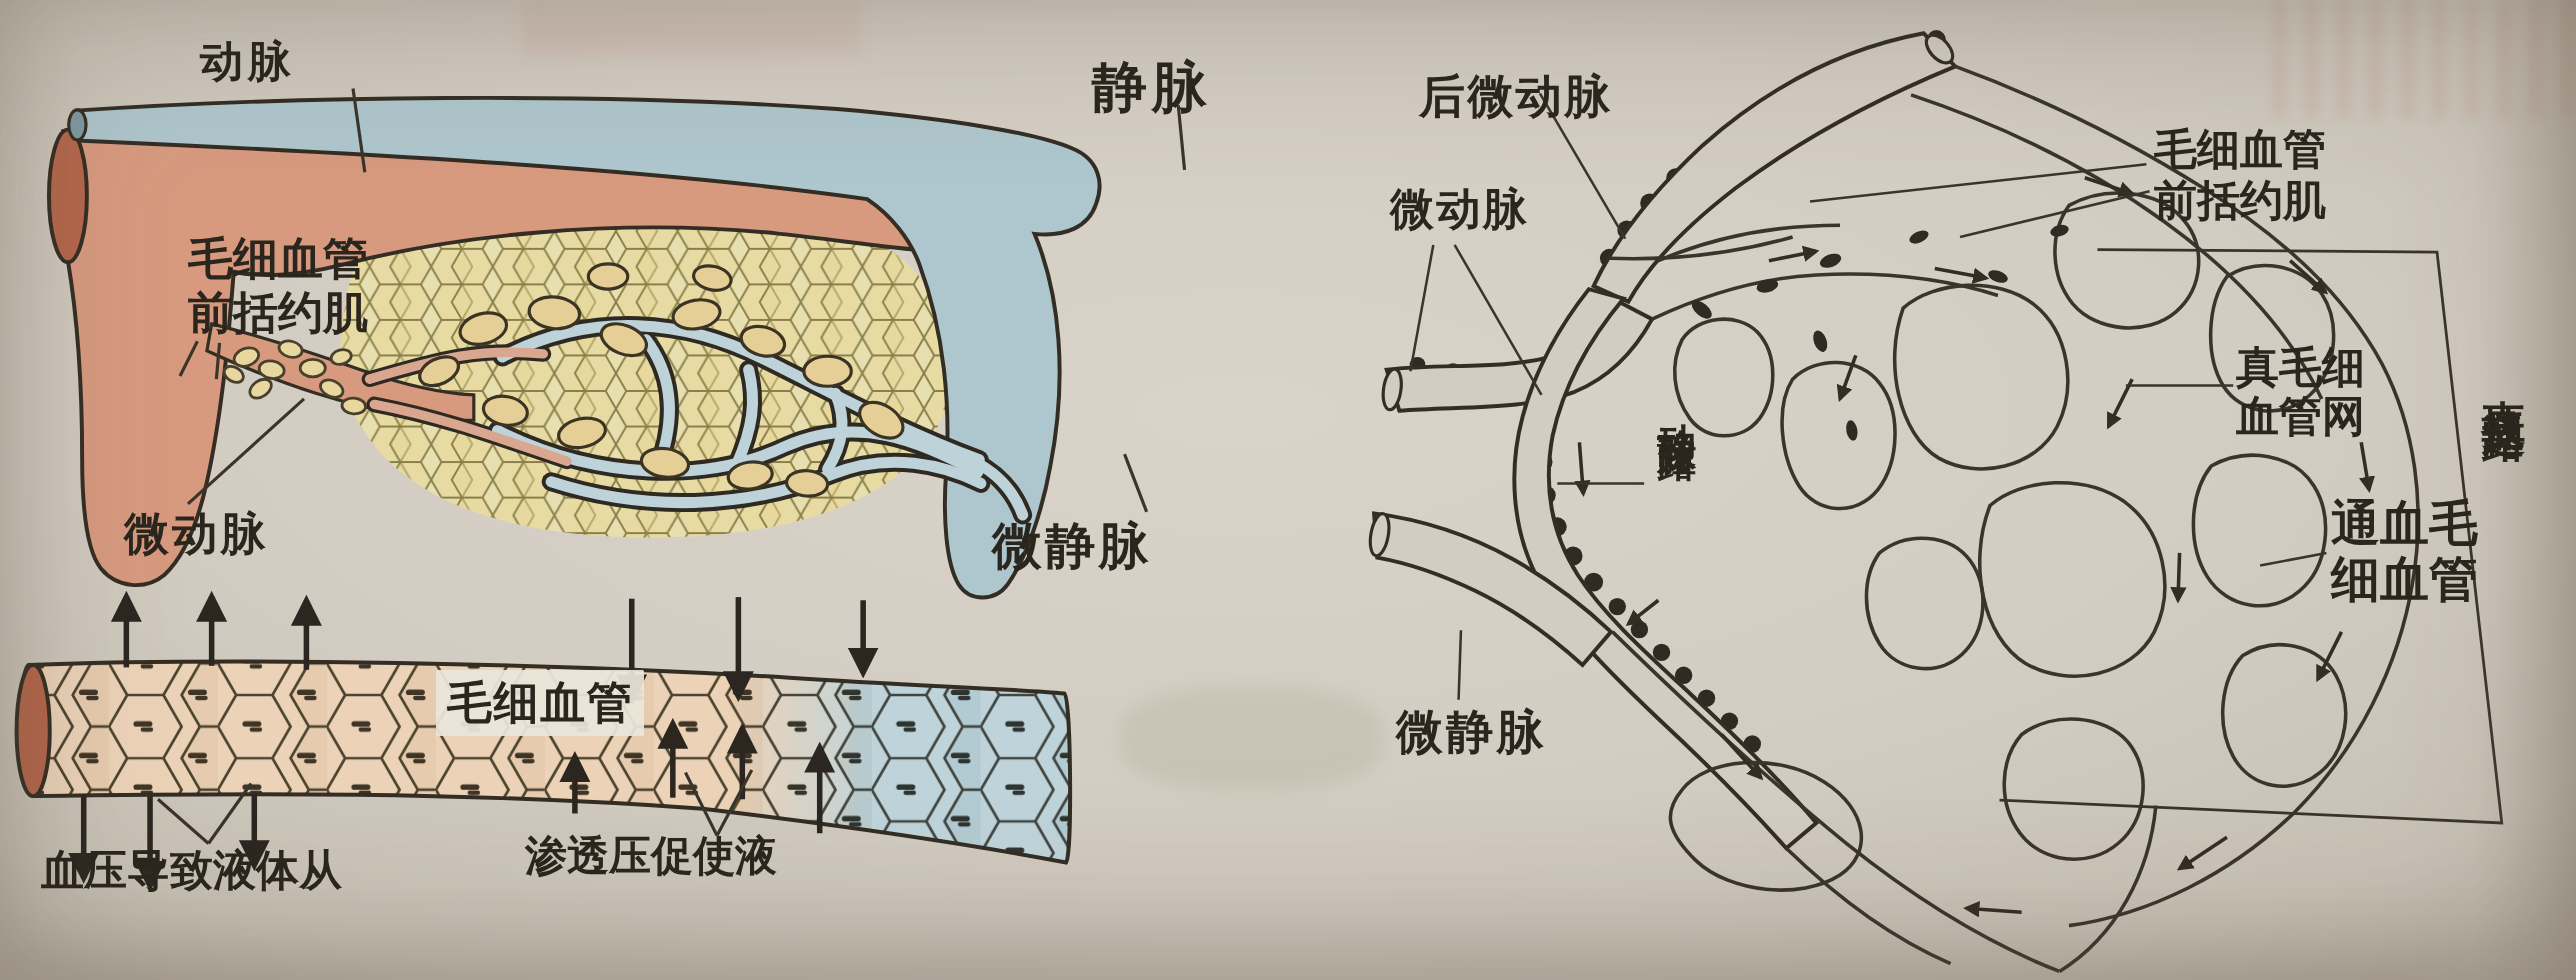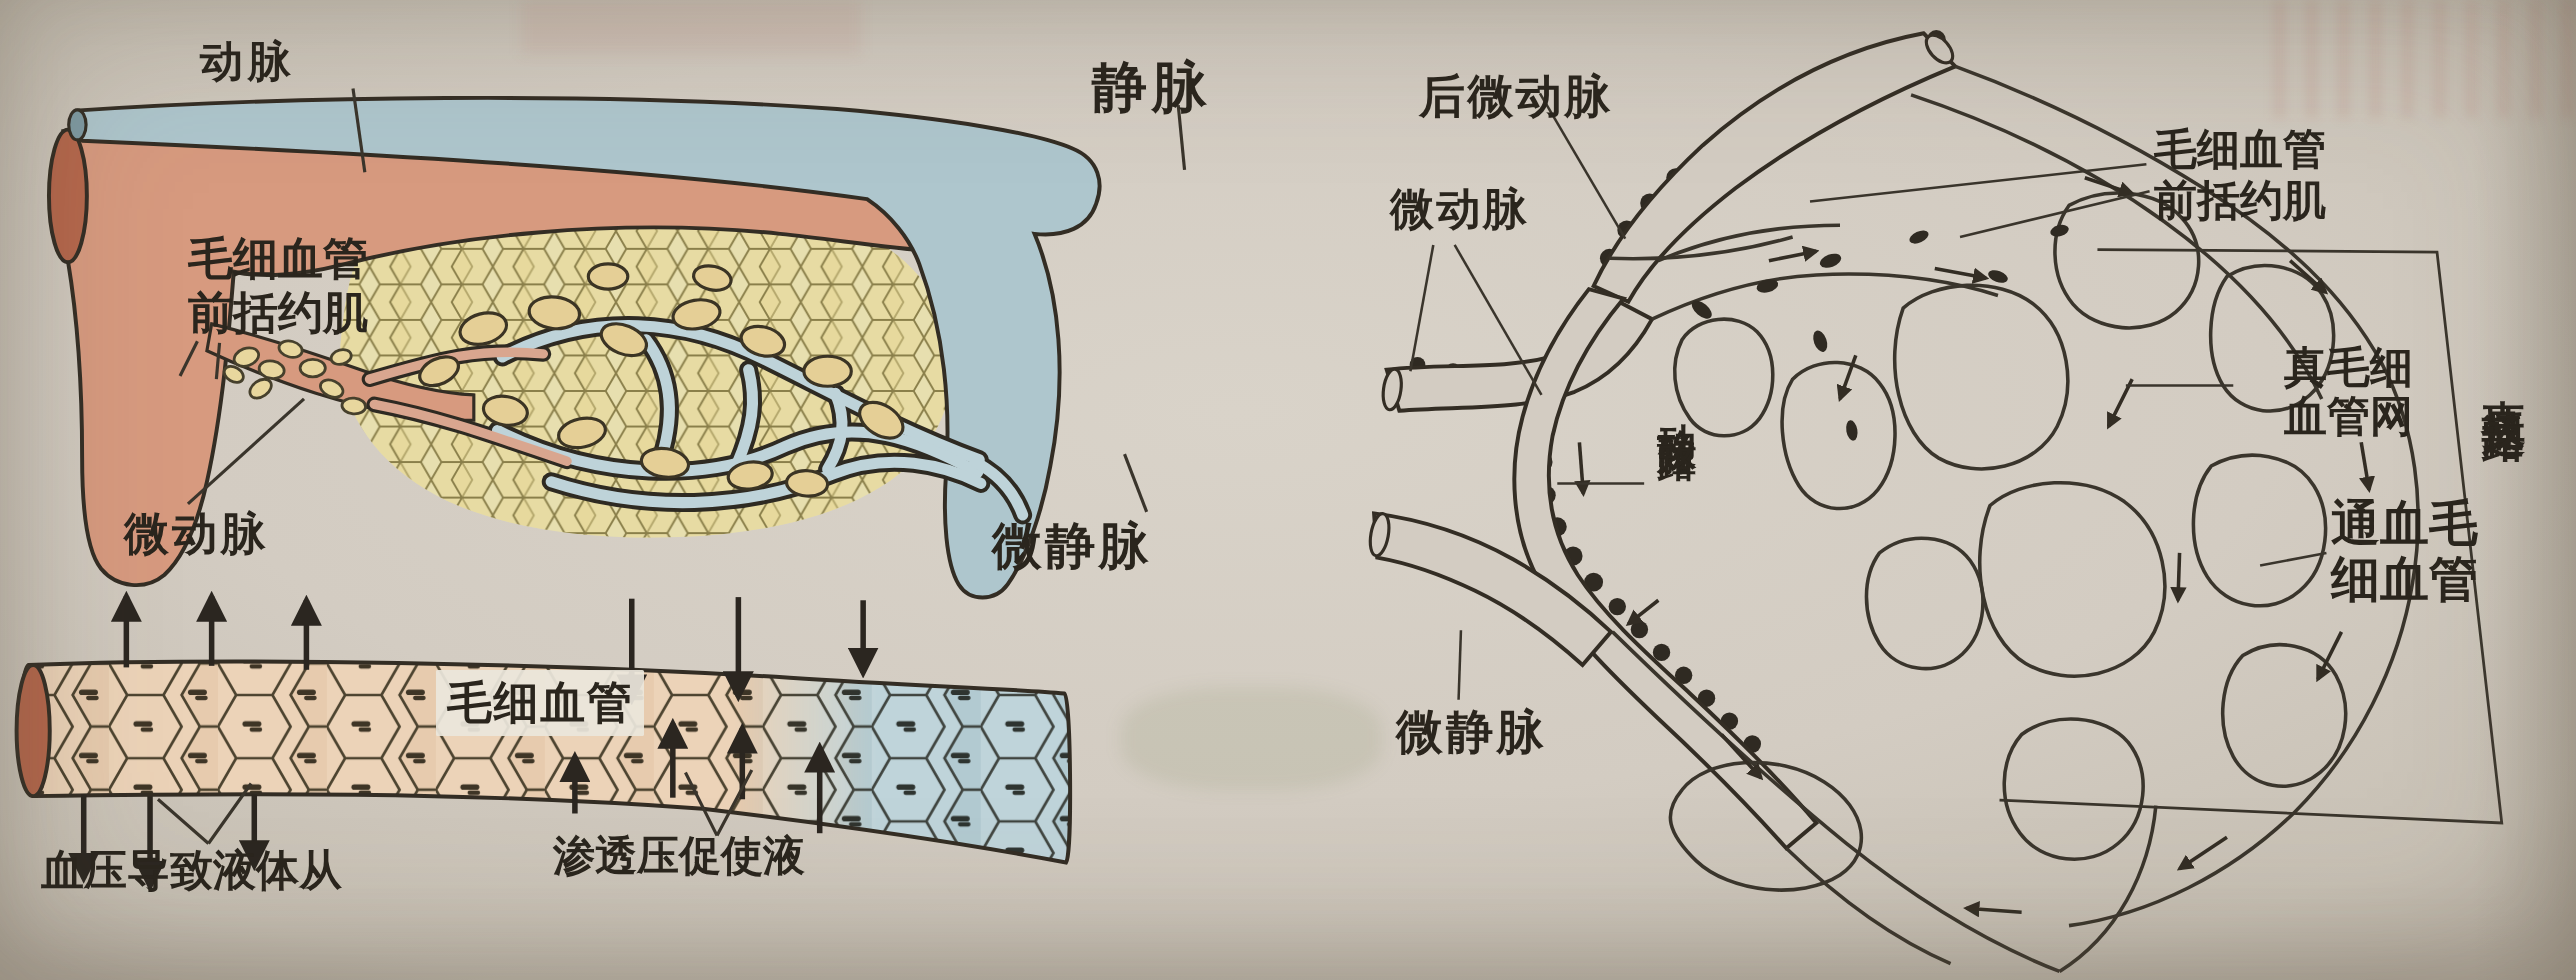--- a/index.html
+++ b/index.html
@@ -348,31 +348,31 @@
   <div class="lbl" style="left:188px;top:232px;font-size:45px;text-align:center;line-height:1.2;">
     <span class="ln">毛细血管</span>
     <span class="ln">前括约肌</span>
   </div>
   <div class="lbl" style="left:124px;top:506px;font-size:45px;letter-spacing:3.2px;">微动脉</div>
   <div class="lbl" style="left:992px;top:515px;font-size:50px;letter-spacing:3.2px;">微静脉</div>
   <div class="lbl capsule-box" style="left:436px;top:670px;font-size:45px;letter-spacing:1.6px;">毛细血管</div>
   <div class="lbl" style="left:41px;top:839px;font-size:43px;line-height:1.5;">
     <span class="ln">血压导致液体从</span>
   </div>
-  <div class="lbl" style="left:553px;top:824px;font-size:42px;line-height:1.55;text-align:center;">
+  <div class="lbl" style="left:525px;top:824px;font-size:42px;line-height:1.55;text-align:center;">
     <span class="ln">渗透压促使液</span>
   </div>
 
   <div class="lbl" style="left:1419px;top:32px;font-size:46px;letter-spacing:2.4px;margin-top:36px;">后微动脉</div>
   <div class="lbl" style="left:1390px;top:182px;font-size:44px;letter-spacing:2.4px;">微动脉</div>
   <div class="lbl" style="left:2154px;top:125px;font-size:43px;text-align:center;line-height:1.18;">
     <span class="ln">毛细血管</span>
     <span class="ln">前括约肌</span>
   </div>
-  <div class="lbl" style="left:2236px;top:343px;font-size:43px;line-height:1.14;margin-left:48px;">
+  <div class="lbl" style="left:2236px;top:343px;font-size:43px;line-height:1.14;">
     <span class="ln">真毛细</span>
     <span class="ln">血管网</span>
   </div>
   <div class="lbl" style="left:2331px;top:496px;font-size:49px;line-height:1.14;">
     <span class="ln">通血毛</span>
     <span class="ln">细血管</span>
   </div>
   <div class="lbl vert" style="left:2476px;top:365px;font-size:44px;letter-spacing:6.3px;">直捷通路</div>
   <div class="lbl vert" style="left:1652px;top:393px;font-size:39px;letter-spacing:4.7px;">动静脉短路</div>
   <div class="lbl" style="left:1396px;top:703px;font-size:47px;letter-spacing:3.2px;">微静脉</div>

